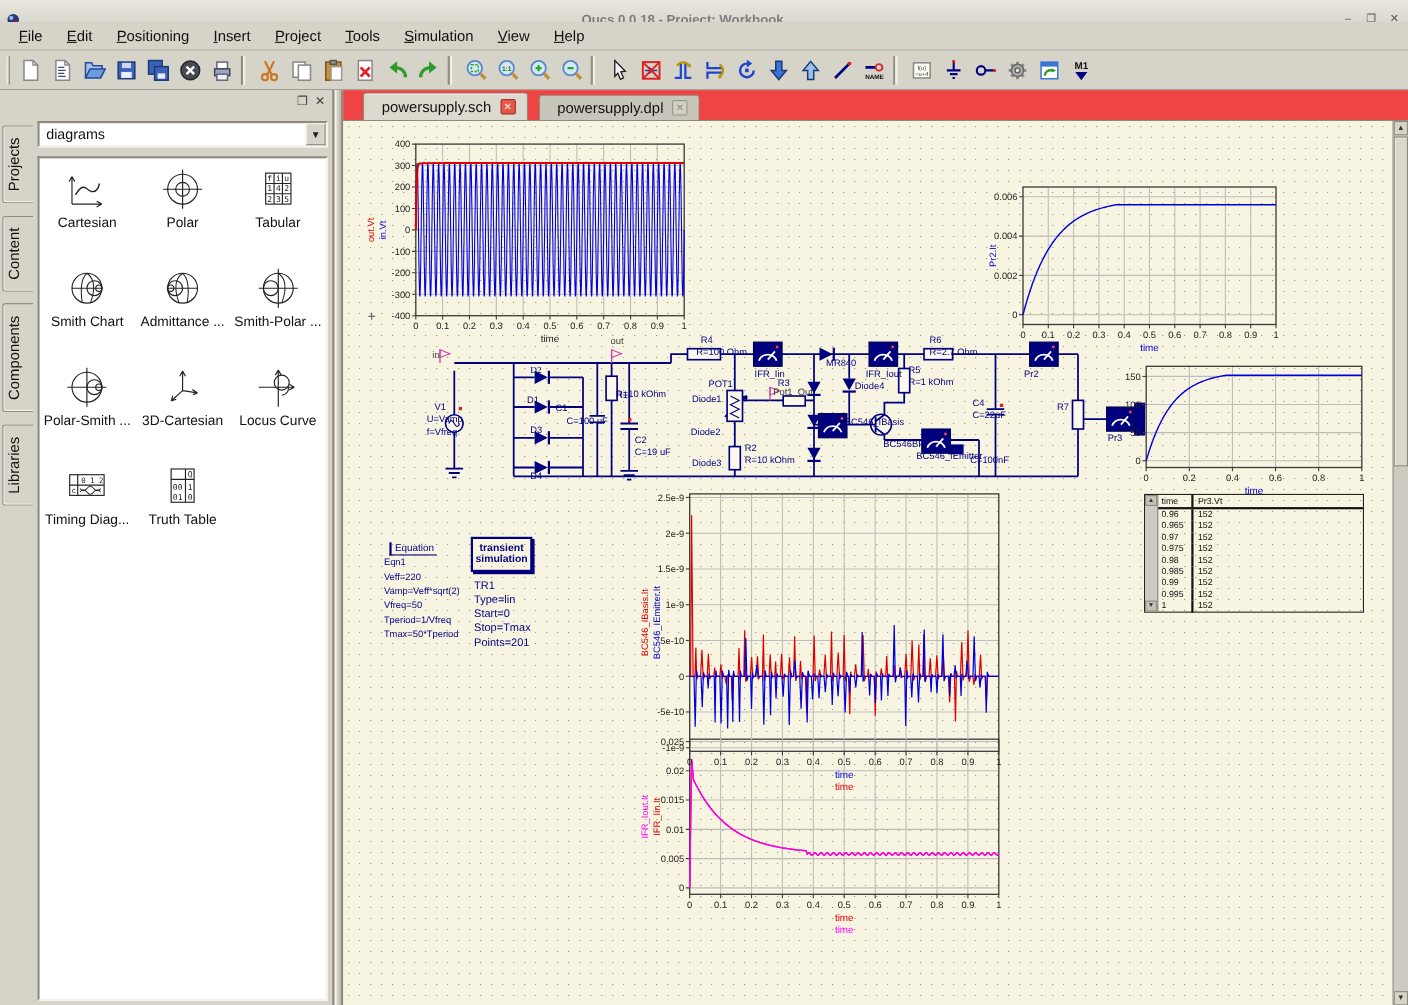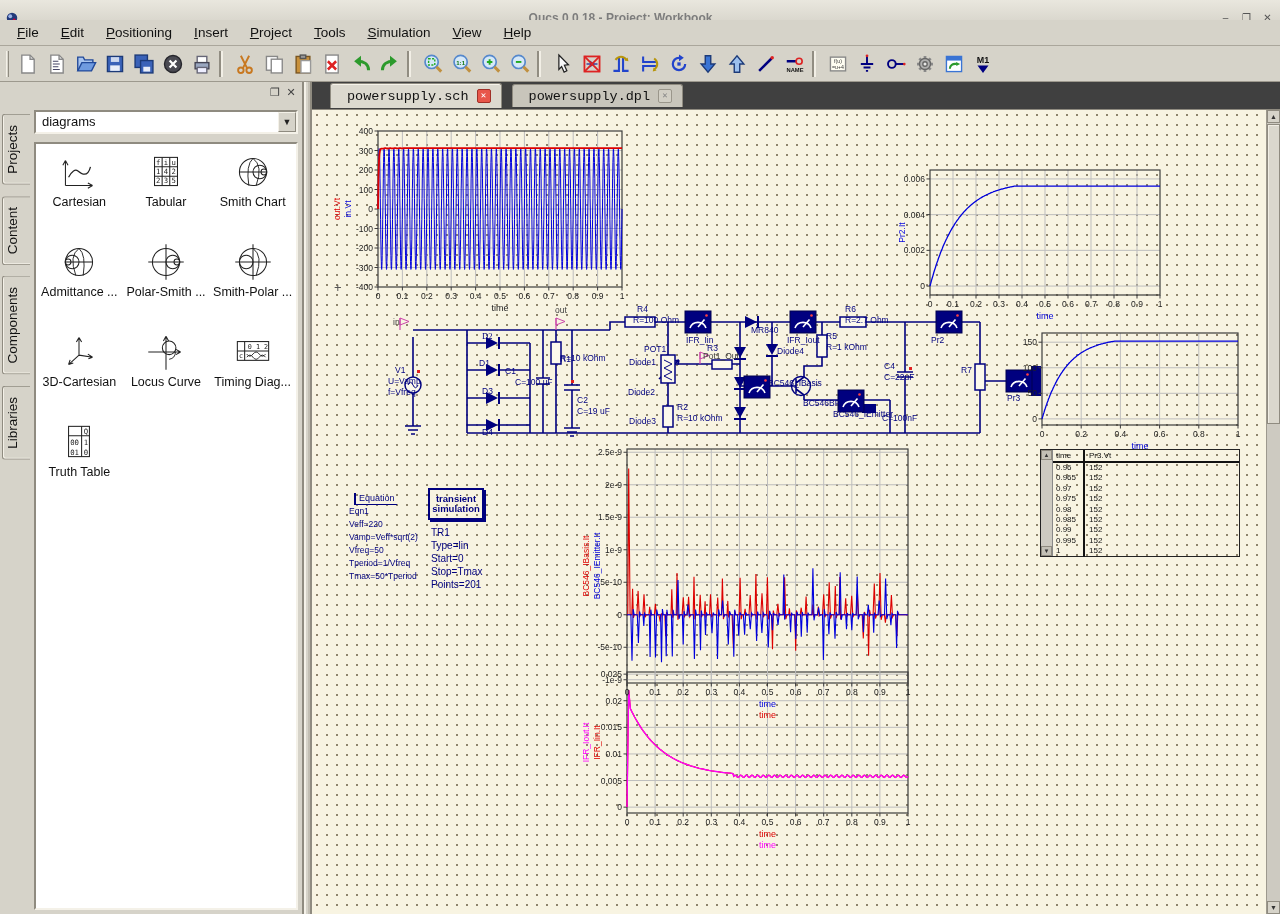--- a/index.html
+++ b/index.html
@@ -42,22 +42,22 @@
     display:grid;grid-template-columns:1fr 1fr 1fr;align-content:start;padding-top:8px;}
   .ditem{height:90px;display:flex;flex-direction:column;align-items:center;justify-content:flex-start;}
   .ditem svg{width:48px;height:40px;stroke:#222;fill:none;stroke-width:1;}
   .dlabel{font-size:12.5px;color:#111;margin-top:3px;white-space:nowrap;}
   
   .splitter{position:absolute;left:302px;top:82px;width:10px;bottom:0;background:#d6d3c9;
     border-left:2px solid #8f8b80;border-right:2px solid #8f8b80;
     box-shadow:inset 2px 0 0 #f4f1e8, inset -2px 0 0 #c2beb3;}
   
   .main{position:absolute;left:312px;top:82px;right:0;bottom:0;}
-  .tabbar{position:absolute;left:0;top:0;right:0;height:28px;background:#404040;
-    border-bottom:1px solid #8f8b80;display:flex;align-items:center;padding-left:18px;font-family:Liberation Mono, monospace;}
+  .tabbar{position:absolute;left:0;top:0;right:0;height:28px;background:#ef4444;
+    border-bottom:1px solid #8f8b80;display:flex;align-items:flex-end;padding-left:18px;}
   .dtab{height:25px;display:flex;align-items:center;gap:8px;padding:0 10px 0 16px;font-size:13.5px;
     border:1px solid #8f8b80;border-bottom:none;border-radius:3px 3px 0 0;color:#111;}
   .dtab.active{background:#dcd9cf;box-shadow:inset 0 1px 0 #f6f3ea;position:relative;z-index:2;}
   .dtab.inactive{background:#c8c5bb;height:23px;}
   .tclose{width:14px;height:14px;border-radius:2px;font-size:9px;line-height:13px;text-align:center;}
   .tclose.red{background:#e8564a;border:1px solid #a03028;color:#fff;}
   .tclose.gray{background:#d2cfc5;border:1px solid #9a968b;color:#888;}
   .canvas{position:absolute;left:0;top:28px;right:14px;bottom:0;background-color:#f8f4e2;
     background-image:radial-gradient(circle,#8a8068 0.7px,rgba(0,0,0,0) 0.9px);
     background-size:10px 10px;overflow:hidden;}
@@ -360,20 +360,28 @@
     <div class="dlist">
       <div class="ditem">
         <svg viewBox="0 0 46 38">
             <path d="M10 32V8M10 8l-2.5 4.5M10 8l2.5 4.5M10 32h26M36 32l-4.5-2.5M36 32l-4.5 2.5"></path>
             <path d="M13 24q5-9 9-6t5 3q5 1 7-7" stroke-width="1.2"></path>
           </svg>
         <span class="dlabel">Cartesian</span>
       </div>
       <div class="ditem">
         <svg viewBox="0 0 46 38">
+            <circle cx="23" cy="19" r="13"></circle>
+            <circle cx="23" cy="19" r="6"></circle>
+            <path d="M6 19h34M23 2v34"></path>
+          </svg>
+        <span class="dlabel">Polar</span>
+      </div>
+      <div class="ditem">
+        <svg viewBox="0 0 46 38">
             <rect x="12" y="5" width="22" height="27"></rect>
             <path d="M12 14h22M12 23h22M19.3 5v27M26.6 5v27"></path>
             <g font-family="DejaVu Sans Mono,monospace" font-size="7" fill="#222" stroke="none" text-anchor="middle">
               <text x="15.6" y="12">f</text>
               <text x="23" y="12">i</text>
               <text x="30.3" y="12">u</text>
               <text x="15.6" y="21">1</text>
               <text x="23" y="21">4</text>
               <text x="30.3" y="21">2</text>
               <text x="15.6" y="30">2</text>
@@ -400,33 +408,33 @@
             <circle cx="16.5" cy="19" r="6.5"></circle>
             <circle cx="12.5" cy="19" r="2.8"></circle>
             <path d="M23 6q-10 7-3 26M23 6q7 6 4 26" stroke-width="0.9"></path>
           </svg>
         <span class="dlabel">Admittance ...</span>
       </div>
       <div class="ditem">
         <svg viewBox="0 0 46 38">
             <circle cx="23" cy="19" r="13"></circle>
             <path d="M6 19h34M23 2v34"></path>
+            <circle cx="16.5" cy="19" r="6.5"></circle>
+            <path d="M23 6q10 7 3 26" stroke-width="0.9"></path>
+          </svg>
+        <span class="dlabel">Smith-Polar ...</span>
+      </div>
+      <div class="ditem">
+        <svg viewBox="0 0 46 38">
+            <circle cx="23" cy="19" r="13"></circle>
+            <path d="M6 19h34M23 2v34"></path>
             <circle cx="29.5" cy="19" r="6.5"></circle>
             <circle cx="33.5" cy="19" r="2.8"></circle>
           </svg>
         <span class="dlabel">Polar-Smith ...</span>
-      </div>
-      <div class="ditem">
-        <svg viewBox="0 0 46 38">
-            <circle cx="23" cy="19" r="13"></circle>
-            <path d="M6 19h34M23 2v34"></path>
-            <circle cx="16.5" cy="19" r="6.5"></circle>
-            <path d="M23 6q10 7 3 26" stroke-width="0.9"></path>
-          </svg>
-        <span class="dlabel">Smith-Polar ...</span>
       </div>
       <div class="ditem">
         <svg viewBox="0 0 46 38">
             <path d="M23 22V5M23 5l-2.5 4.5M23 5l2.5 4.5M23 22l13 2M36 24l-4.5-3M36 24l-4 1.5M23 22L13 31M13 31l1.5-4.5M13 31l4.5-1.5"></path>
           </svg>
         <span class="dlabel">3D-Cartesian</span>
       </div>
       <div class="ditem">
         <svg viewBox="0 0 46 38">
             <path d="M6 19h31M37 19l-4.5-2.5M37 19l-4.5 2.5M23 36V4M23 4l-2.5 4.5M23 4l2.5 4.5"></path>

